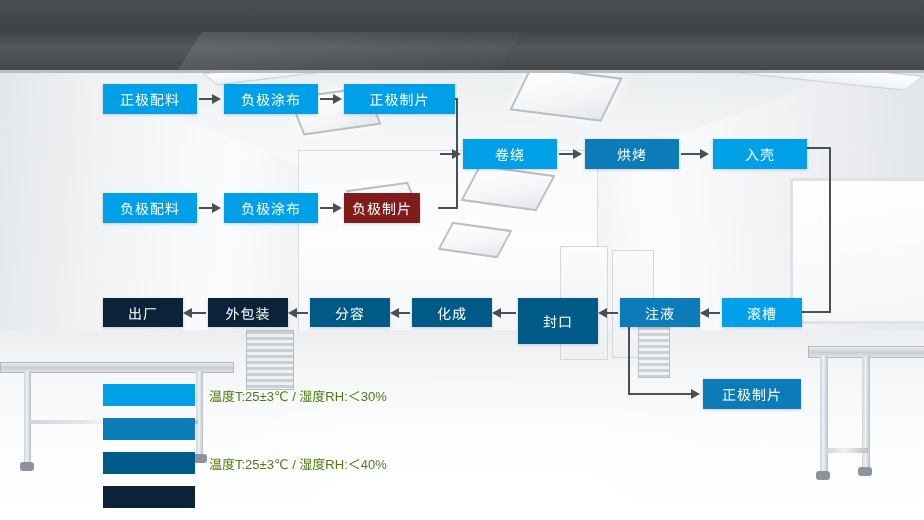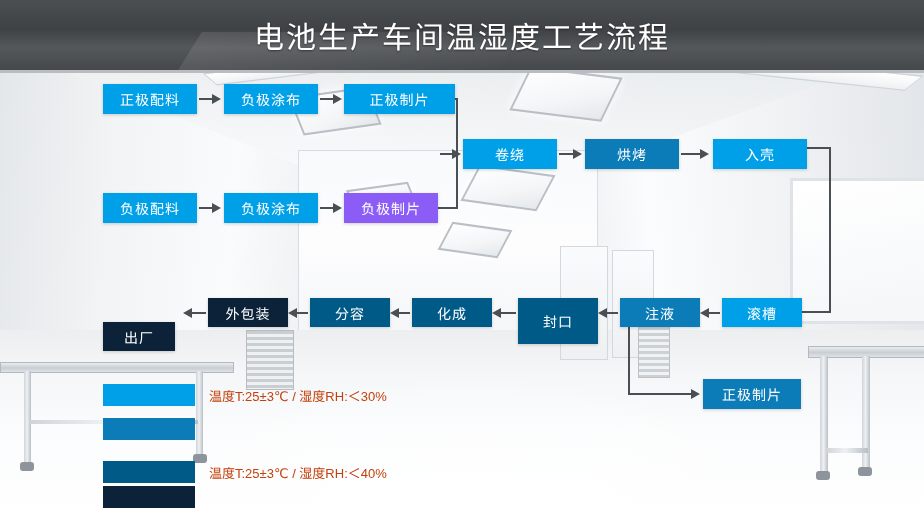--- a/index.html
+++ b/index.html
@@ -198,21 +198,21 @@
     height: 24px;
   }
   .legend-swatch {
     width: 92px;
     height: 22px;
     flex: none;
   }
   .legend-text {
     margin-left: 14px;
     font-size: 13px;
-    color: #c2410c;
+    color: #4d7c0f;
     white-space: nowrap;
   }
 </style>
 </head>
 <body>
 
 <div id="slide">
 
   <div class="bg">
     <div class="bg-ceiling"></div>
@@ -246,21 +246,20 @@
     <div class="table-top" style="left:808px; top:346px; width:116px; height:10px;"></div>
     <div class="table-leg" style="left:820px; top:356px; width:8px; height:116px;"></div>
     <div class="table-leg" style="left:862px; top:356px; width:8px; height:112px;"></div>
     <div class="table-leg" style="left:826px; top:448px; width:42px; height:5px;"></div>
     <div class="foot" style="left:816px; top:471px;"></div>
     <div class="foot" style="left:858px; top:467px;"></div>
   </div>
 
   <div class="banner"></div>
   <div class="banner-edge"></div>
-  <div class="banner-title">电池生产车间温湿度工艺流程</div>
 
   <div class="conn conn-h" style="left:199px; top:98px; width:14px;"></div>
   <div class="arrow arrow-r" style="left:212px; top:94px;"></div>
   <div class="conn conn-h" style="left:320px; top:98px; width:14px;"></div>
   <div class="arrow arrow-r" style="left:333px; top:94px;"></div>
 
   <div class="conn conn-h" style="left:199px; top:207px; width:14px;"></div>
   <div class="arrow arrow-r" style="left:212px; top:203px;"></div>
   <div class="conn conn-h" style="left:320px; top:207px; width:14px;"></div>
   <div class="arrow arrow-r" style="left:333px; top:203px;"></div>
@@ -307,33 +306,33 @@
       </div>
       <div class="node" style="left: 344px; top: 84px; width: 111px; height: 30px; background: rgb(0, 160, 233);">
         <span>正极制片</span>
       </div>
       <div class="node" style="left: 103px; top: 193px; width: 94px; height: 30px; background: rgb(0, 160, 233);">
         <span>负极配料</span>
       </div>
       <div class="node" style="left: 224px; top: 193px; width: 94px; height: 30px; background: rgb(0, 160, 233);">
         <span>负极涂布</span>
       </div>
-      <div class="node" style="left: 344px; top: 193px; width: 94px; height: 30px; background: #8b5cf6; justify-content: center;">
+      <div class="node" style="left: 344px; top: 193px; width: 76px; height: 30px; background: #7f1d1d; justify-content: center;">
         <span>负极制片</span>
       </div>
       <div class="node" style="left: 463px; top: 139px; width: 94px; height: 30px; background: rgb(0, 160, 233);">
         <span>卷绕</span>
       </div>
       <div class="node" style="left: 585px; top: 139px; width: 94px; height: 30px; background: rgb(11, 124, 184);">
         <span>烘烤</span>
       </div>
       <div class="node" style="left: 713px; top: 139px; width: 94px; height: 30px; background: rgb(0, 160, 233);">
         <span>入壳</span>
       </div>
-      <div class="node" style="left: 103px; top: 298px; width: 72px; height: 29px; background: rgb(11, 34, 57); margin-top: 24px;">
+      <div class="node" style="left: 103px; top: 298px; width: 80px; height: 29px; background: rgb(11, 34, 57);">
         <span>出厂</span>
       </div>
       <div class="node" style="left: 208px; top: 298px; width: 80px; height: 29px; background: rgb(11, 34, 57);">
         <span>外包装</span>
       </div>
       <div class="node" style="left: 310px; top: 298px; width: 80px; height: 29px; background: rgb(0, 90, 135);">
         <span>分容</span>
       </div>
       <div class="node" style="left: 412px; top: 298px; width: 80px; height: 29px; background: rgb(0, 90, 135);">
         <span>化成</span>
@@ -353,21 +352,21 @@
     </div>
 
   <div id="legend">
       <div class="legend-row" style="left: 103px; top: 383px;">
         <div class="legend-swatch" style="background: rgb(0, 160, 233);"></div>
         <div class="legend-text">温度T:25±3℃  /  湿度RH:＜30%</div>
       </div>
       <div class="legend-row" style="left: 103px; top: 417px;">
         <div class="legend-swatch" style="background: rgb(11, 124, 184);"></div>
       </div>
-      <div class="legend-row" style="left: 103px; top: 451px; margin-top: 9px;">
+      <div class="legend-row" style="left: 103px; top: 451px;">
         <div class="legend-swatch" style="background: rgb(0, 90, 135);"></div>
         <div class="legend-text">温度T:25±3℃  /  湿度RH:＜40%</div>
       </div>
       <div class="legend-row" style="left: 103px; top: 485px;">
         <div class="legend-swatch" style="background: rgb(11, 34, 57);"></div>
       </div>
     </div>
 
 </div>
 

